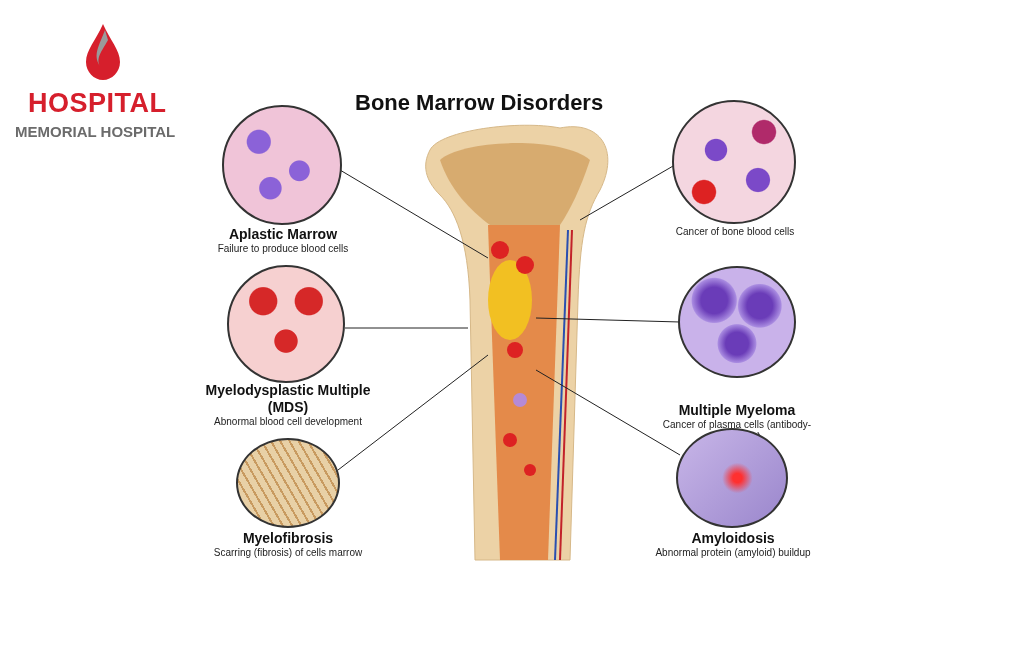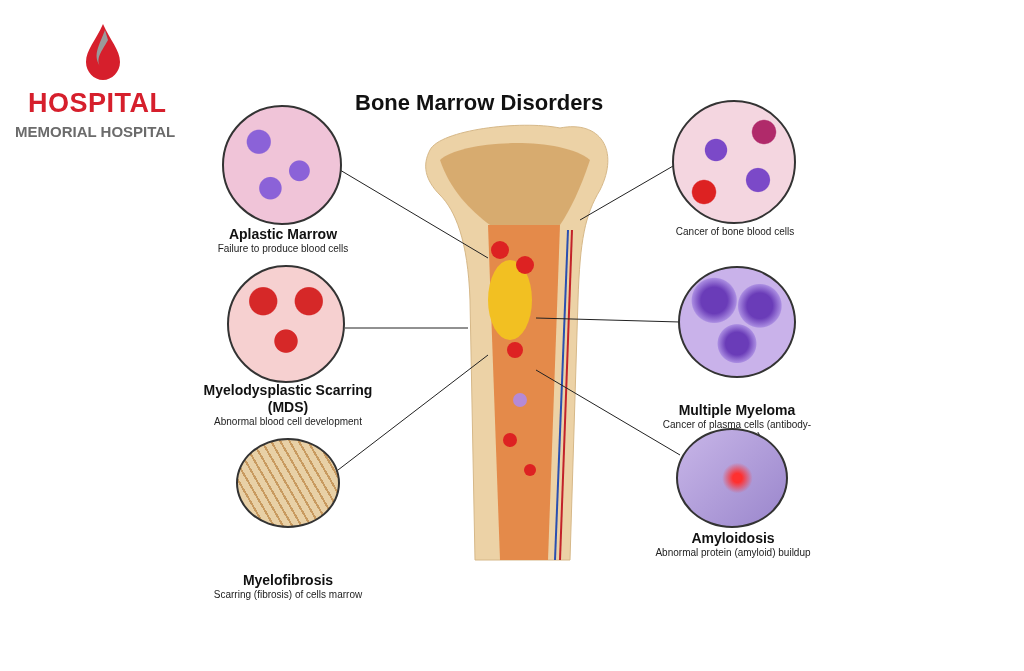--- a/index.html
+++ b/index.html
@@ -54,26 +54,26 @@
 <div class="abs title">Bone Marrow Disorders</div>
 
 <div class="circle" style="left:222px;top:105px;width:120px;height:120px;background:radial-gradient(circle at 30% 30%,#8b62d8 10%,transparent 11%),radial-gradient(circle at 65% 55%,#8b62d8 10%,transparent 11%),radial-gradient(circle at 40% 70%,#8b62d8 10%,transparent 11%),#f0c4d8;"></div>
 <div class="lbl" style="left:198px;top:226px;">
   <div class="h">Aplastic Marrow</div>
   <div class="d">Failure to produce blood cells</div>
 </div>
 
 <div class="circle" style="left:227px;top:265px;width:118px;height:118px;background:radial-gradient(circle at 30% 30%,#d62828 12%,transparent 13%),radial-gradient(circle at 70% 30%,#d62828 12%,transparent 13%),radial-gradient(circle at 50% 65%,#d62828 12%,transparent 13%),#f6d0d0;"></div>
 <div class="lbl" style="left:198px;top:382px;width:180px;">
-  <div class="h">Myelodysplastic Scarring (MDS)</div>
+  <div class="h">Myelodysplastic Multiple (MDS)</div>
   <div class="d">Abnormal blood cell development</div>
 </div>
 
 <div class="circle" style="left:236px;top:438px;width:104px;height:90px;background:repeating-linear-gradient(60deg,#e8d0a6 0 6px,#c89a60 6px 8px);"></div>
-<div class="lbl" style="left:203px;top:530px;margin-top:42px;">
+<div class="lbl" style="left:203px;top:530px;">
   <div class="h">Myelofibrosis</div>
   <div class="d">Scarring (fibrosis) of cells marrow</div>
 </div>
 
 <div class="circle" style="left:672px;top:100px;width:124px;height:124px;background:radial-gradient(circle at 35% 40%,#7b49c8 10%,transparent 11%),radial-gradient(circle at 70% 65%,#7b49c8 10%,transparent 11%),radial-gradient(circle at 75% 25%,#b02a6a 9%,transparent 10%),radial-gradient(circle at 25% 75%,#d22 9%,transparent 10%),#f4d6e0;"></div>
 <div class="lbl" style="left:650px;top:226px;">
   <div class="d">Cancer of bone blood cells</div>
 </div>
 
 <div class="circle" style="left:678px;top:266px;width:118px;height:112px;background:radial-gradient(circle at 30% 30%,#6a3cb8 12%,#a88ae0 20%,transparent 21%),radial-gradient(circle at 70% 35%,#6a3cb8 12%,#a88ae0 20%,transparent 21%),radial-gradient(circle at 50% 70%,#6a3cb8 12%,#a88ae0 20%,transparent 21%),#c9b2ea;"></div>

